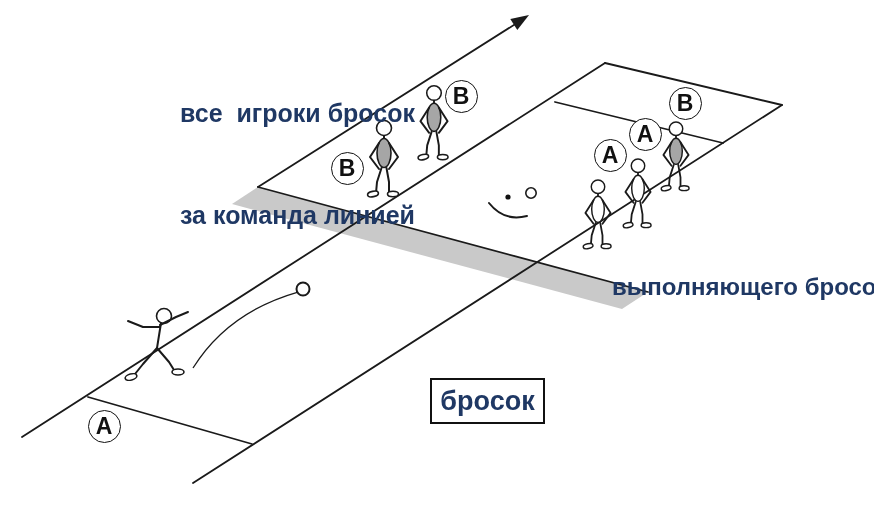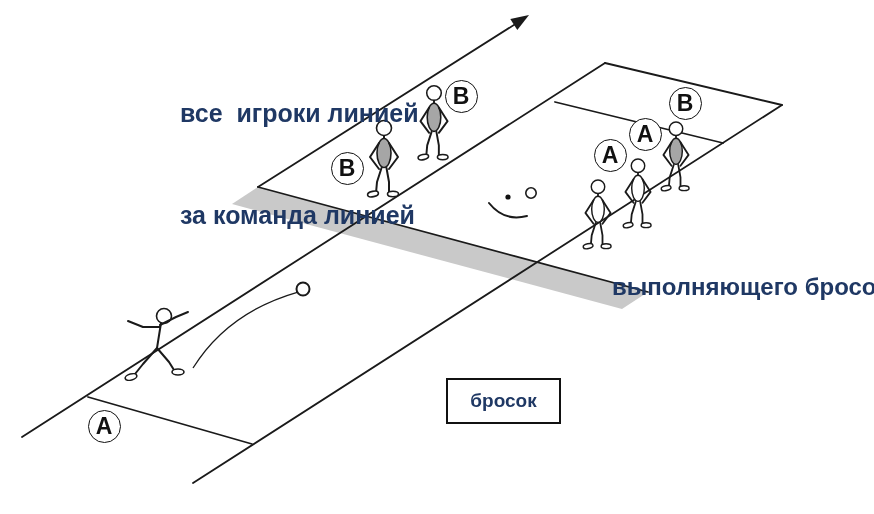--- a/index.html
+++ b/index.html
@@ -23,21 +23,21 @@
   .arrowhead{fill:var(--line);stroke:none;}
   .note{
     position:absolute;color:var(--navy);font-weight:bold;text-align:center;
     white-space:pre;
   }
   .note-top{left:180px;top:28px;width:235px;font-size:25px;line-height:34px;}
   .note-right{right:0px;top:182px;width:262px;font-size:24px;line-height:42px;}
   .throw-box{
     position:absolute;left:430px;top:378px;width:111px;height:42px;
     border:2.5px solid #111;background:#fff;color:var(--navy);
-    font-size:19px;font-weight:bold;display:flex;align-items:center;justify-content:center;margin-left:16px;
+    font-size:27px;font-weight:bold;display:flex;align-items:center;justify-content:center;
   }
   .plabel{
     position:absolute;width:33px;height:33px;border:1.7px solid #111;border-radius:50%;
     background:#fff;color:#111;font-size:23px;font-weight:bold;
     display:flex;align-items:center;justify-content:center;box-sizing:border-box;
     line-height:1;
   }
 </style>
 </head>
 <body>
@@ -106,21 +106,21 @@
   <div id="labels-layer">
       <div class="plabel" style="left: 330.5px; top: 151.5px;">В</div>
       <div class="plabel" style="left: 444.5px; top: 79.5px;">В</div>
       <div class="plabel" style="left: 593.5px; top: 138.5px;">А</div>
       <div class="plabel" style="left: 628.5px; top: 117.5px;">А</div>
       <div class="plabel" style="left: 668.5px; top: 86.5px;">В</div>
       <div class="plabel" style="left: 87.5px; top: 409.5px;">А</div>
     </div>
 
   <div class="note note-top">
-    <div>все  игроки линией</div>
+    <div>все  игроки бросок</div>
     <div>за команда линией</div>
   </div>
 
   <div class="note note-right">
     <div>выполняющего бросок</div>
     
     
   </div>
 
   <div class="throw-box">

